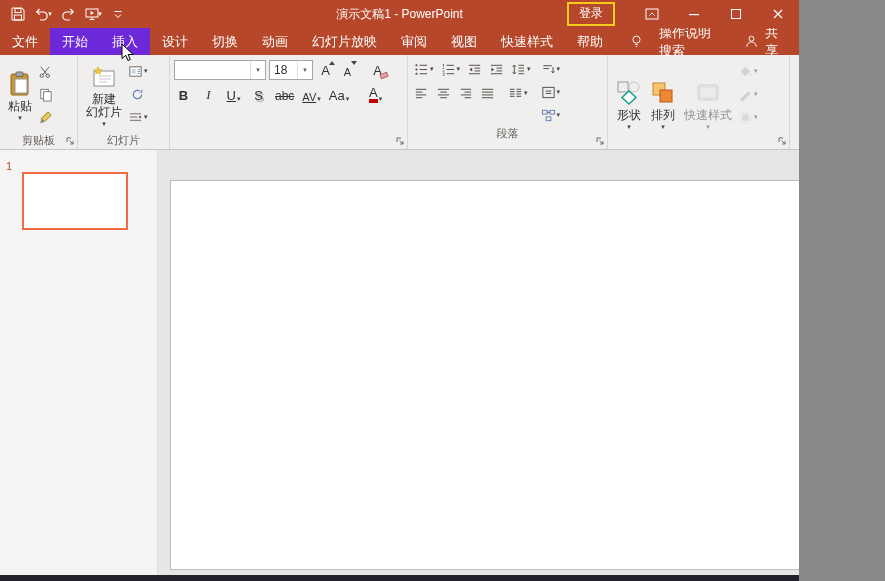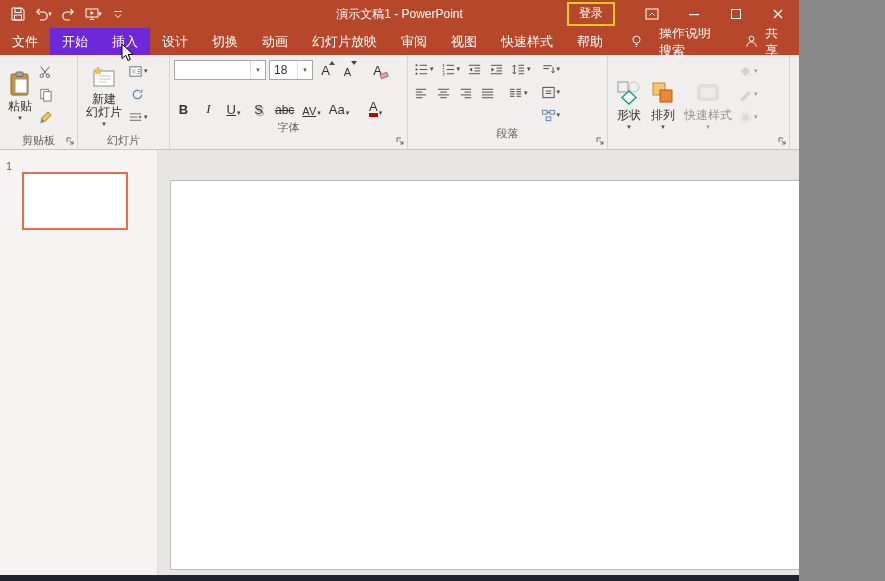--- a/index.html
+++ b/index.html
@@ -30,21 +30,21 @@
   .g-footer{height:17px;display:flex;align-items:center;justify-content:center;color:#605E5C;font-size:11px}
   .dlg{position:absolute;right:2px;bottom:3px;width:11px;height:11px;display:flex;align-items:center;justify-content:center}
   .big-btn{display:flex;flex-direction:column;align-items:center;justify-content:center;padding:2px 4px 0}
   .big-btn .lbl{margin-top:3px;font-size:12px;line-height:13px;text-align:center;white-space:nowrap}
   .big-btn .dd{font-size:7px;color:#444;margin-top:1px}
   .scol{display:flex;flex-direction:column;justify-content:flex-start;gap:3px;padding-top:2px}
   .sbtn{height:20px;display:flex;align-items:center;justify-content:center;gap:1px;padding:0 2px}
   .sbtn .dd{font-size:7px;color:#444}
   .disabled{opacity:.5}
   
-  .font-body{display:flex;flex-direction:column;padding:4px 4px 0;gap:18px}
+  .font-body{display:flex;flex-direction:column;padding:4px 4px 0;gap:4px}
   .f-row{display:flex;align-items:center;gap:3px}
   .combo{height:20px;background:#fff;border:1px solid #A8A6A4;display:flex;align-items:stretch}
   .combo .val{flex:1;padding:0 4px;font-size:12px;display:flex;align-items:center}
   .combo .cdd{width:15px;display:flex;align-items:center;justify-content:center;font-size:7px;color:#605E5C;border-left:1px solid #E1DFDD}
   .tbtn{min-width:19px;height:21px;display:flex;align-items:flex-end;justify-content:center;padding:0 1px 2px;font-size:13px;color:#323130;position:relative}
   .tbtn .dd{font-size:7px;color:#444;margin-left:1px}
   .b{font-weight:bold}.i{font-style:italic;font-family:"Liberation Serif",serif}
   .u{text-decoration:underline}.s{text-shadow:1.5px 1.5px 1px #9a9896}
   .strike{text-decoration:line-through;font-size:12px}
   .fontcolor{border-bottom:4px solid #C00000;line-height:13px;font-size:13px}
@@ -330,23 +330,20 @@
           <div class="tbtn">
             <span>Aa</span>
               <span class="dd">▾</span>
           </div>
           <div class="tbtn" style="margin-left:10px">
             <span class="fontcolor">A</span>
               <span class="dd">▾</span>
           </div>
         </div>
       </div>
-      <div class="g-footer">
-          <span>字体</span>
-        </div>
       <div class="dlg">
         <svg width="10" height="10" viewBox="0 0 10 10" fill="none" stroke="#696765">
             <path d="M2 2h4M2 2v4"></path>
             <path d="M4.5 4.5L8 8M8 8H5.2M8 8V5.2"></path>
           </svg>
       </div>
     </div>
 
     <div class="group" style="width:200px">
       <div class="para-body">

